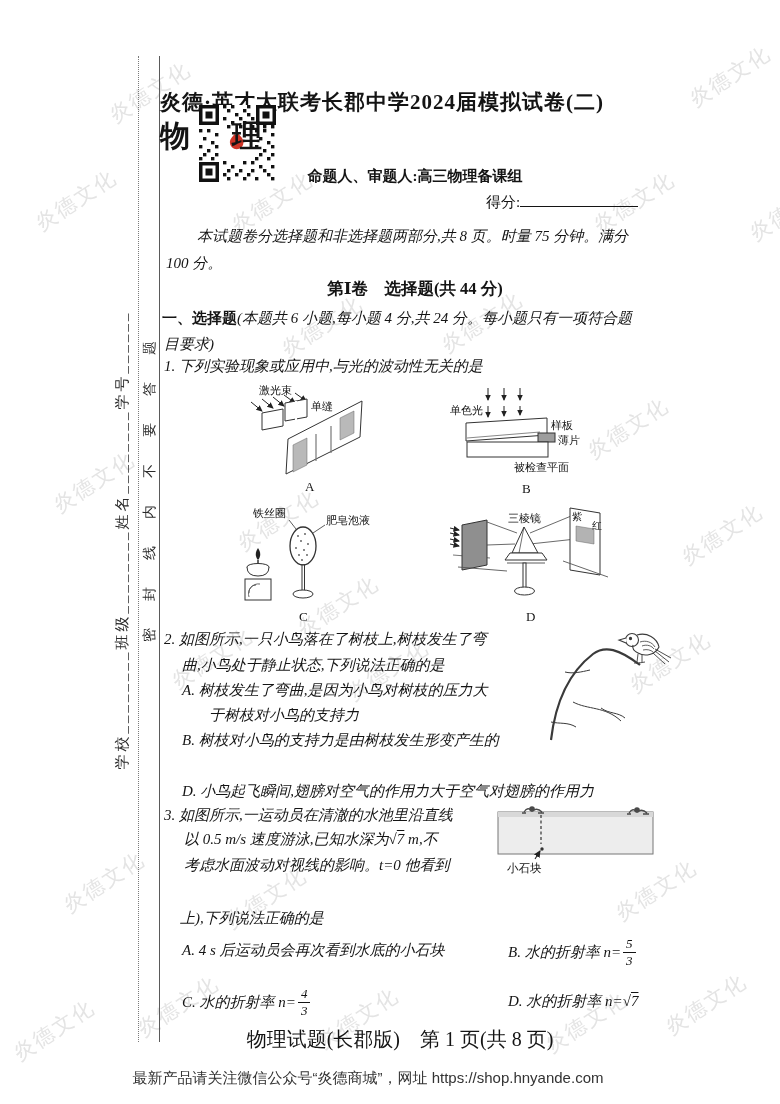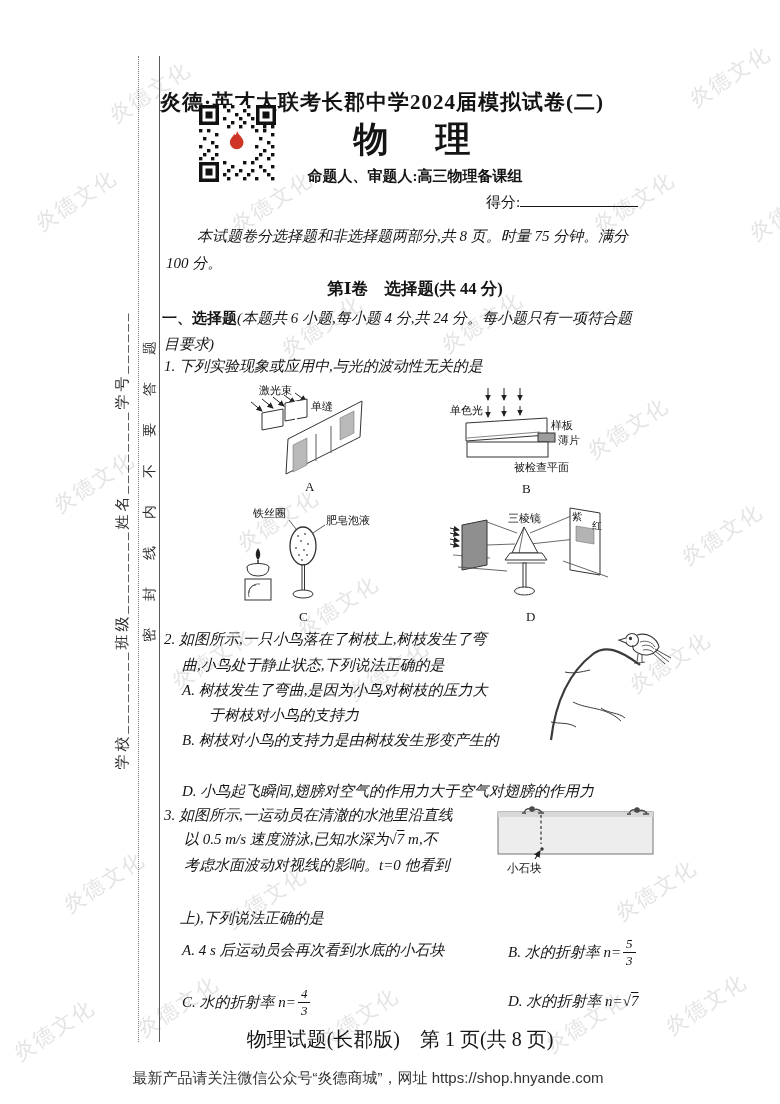--- a/index.html
+++ b/index.html
@@ -15,22 +15,22 @@
   .vtext{position:absolute;white-space:nowrap;transform:translate(-50%,-50%) rotate(-90deg);
          color:#2a2a2a;}
   .vfields{font-size:15px;letter-spacing:3px;}
   .vseal{font-size:14px;letter-spacing:27px;}
   
   .ln{position:absolute;font-size:15px;line-height:1.25;white-space:nowrap;}
   .kai{font-style:italic;}
   .bold{font-weight:bold;}
   .title{position:absolute;left:160px;width:510px;top:68px;font-size:21px;font-weight:bold;
          text-align:left;letter-spacing:1px;margin-top:20px;}
-  .subject{position:absolute;left:160px;width:510px;top:116px;font-size:35px;font-weight:bold;
-           text-align:center;letter-spacing:6px;}
+  .subject{position:absolute;left:160px;width:510px;top:116px;font-size:30px;font-weight:bold;
+           letter-spacing:6px;}
   .setters{position:absolute;left:160px;width:510px;top:167px;font-size:15px;font-weight:bold;
            text-align:center;}
   .score{position:absolute;left:486px;top:191px;font-size:15px;font-weight:normal;}
   .score-line{display:inline-block;width:118px;height:15px;border-bottom:1px solid #141414;}
   .section-title{position:absolute;left:160px;width:510px;top:278px;font-size:16.5px;
                  font-weight:bold;text-align:center;}
   .frac{display:inline-flex;flex-direction:column;align-items:center;font-size:13px;
         line-height:1.25;margin-left:2px;font-style:italic;}
   .frac .fnum{border-bottom:1.2px solid #141414;padding:0 3px;}
   .flexln{display:flex;align-items:center;}

